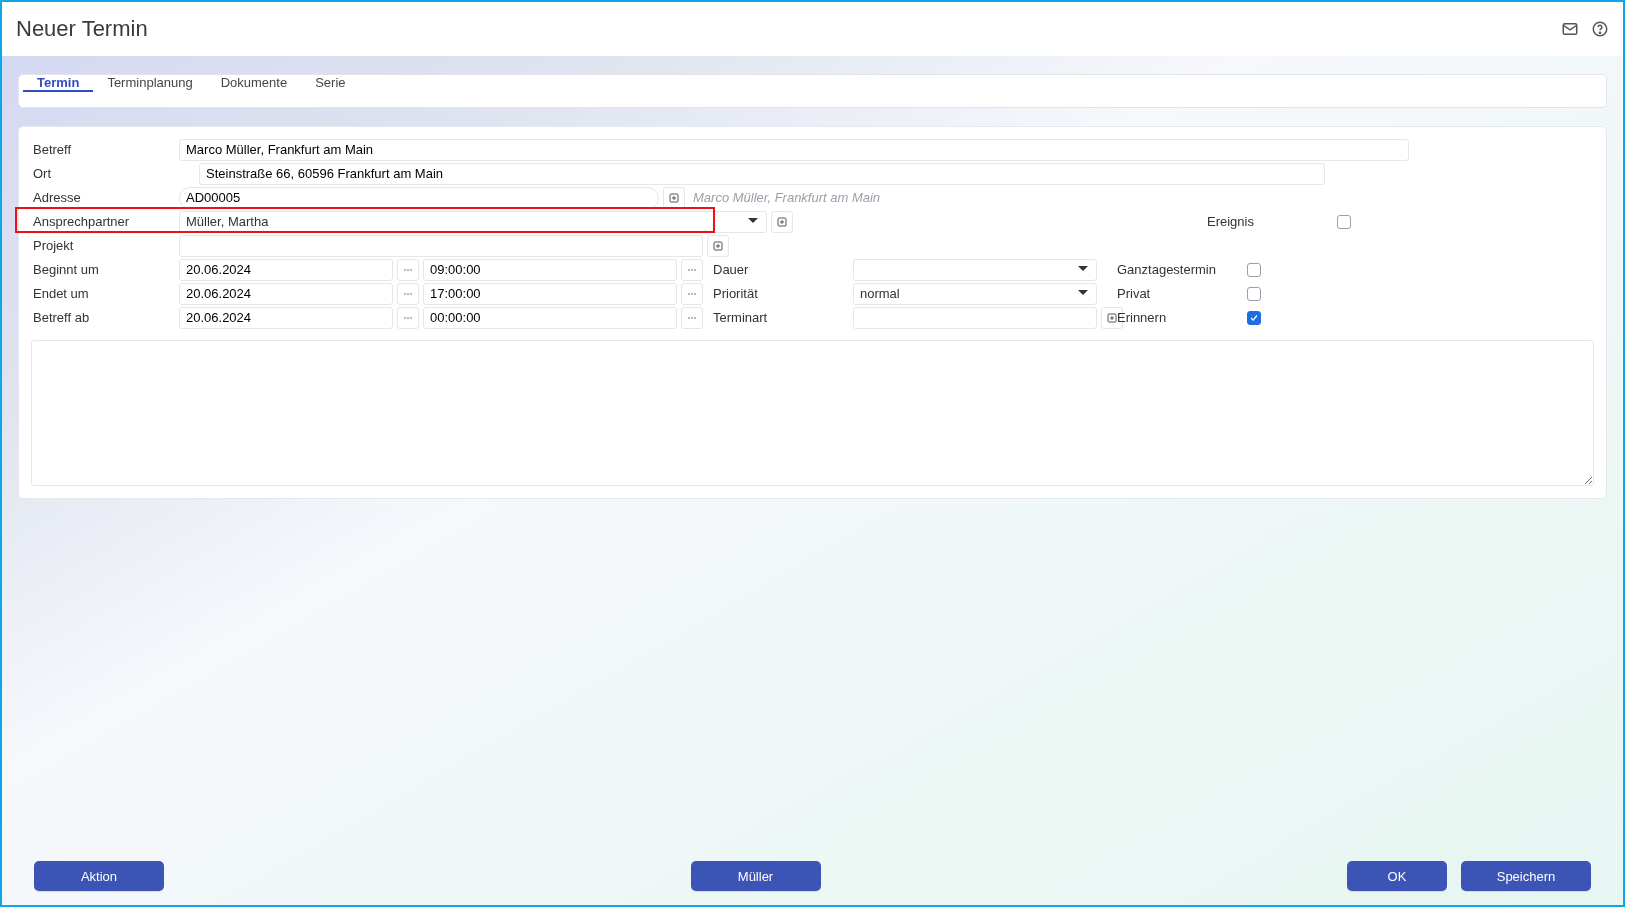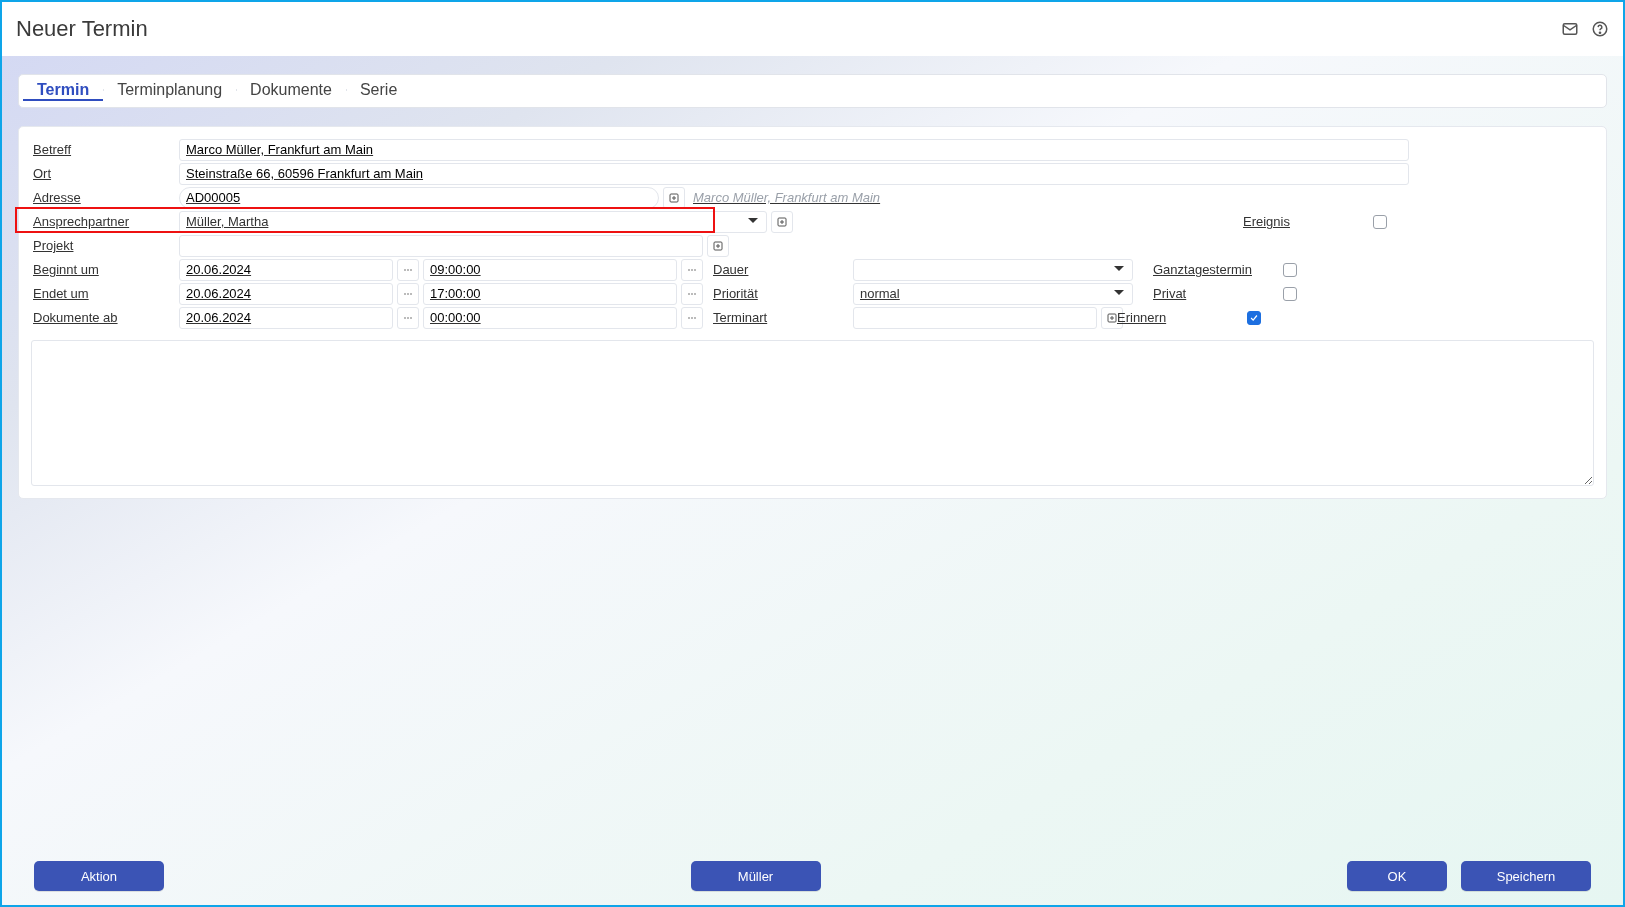--- a/index.html
+++ b/index.html
@@ -24,23 +24,23 @@
   flex: 1;
   padding: 18px 16px 0 16px;
   background: linear-gradient(150deg, #d4d9f3 0%, #dfe4ef 20%, #f6f8fc 40%, #ecf7f4 75%, #e6f6f2 100%);
   display: flex; flex-direction: column;
 }
 .tabs {
   background: #fff;
   border: 1px solid #e1e4ea;
   border-radius: 5px;
   height: 34px;
-  display: flex; align-items: center;
+  display: flex; align-items: flex-start;
   padding: 0 4px;
-  font-size: 16px;
+  font-size: 13px;
 }
 .tab {
   padding: 0 14px;
   display: flex; align-items: center;
   color: #444; cursor: pointer;
   border-bottom: 2px solid transparent;
   position: relative;
 }
 .tab.active { color: #2f4dbf; border-bottom-color: #2f4dbf; font-weight: 600; }
 .tab + .tab::before {
@@ -49,21 +49,21 @@
 }
 .panel {
   background: #fff;
   border: 1px solid #e5e8ee;
   border-radius: 5px;
   margin-top: 18px;
   padding: 10px 12px 12px 12px;
   flex: 1;
   display: flex; flex-direction: column;
 }
-.row { display: flex; align-items: center; height: 25px; font-size: 13px; color: #333; text-decoration: underline; }
+.row { display: flex; align-items: center; height: 25px; font-size: 13px; color: #333; }
 .row + .row { margin-top: -1px; }
 .lbl { width: 148px; padding-left: 2px; }
 .inp {
   height: 22px;
   border: 1px solid #e3e6ec;
   border-radius: 3px;
   padding: 0 6px;
   font-size: 13px;
   background: #fff;
 }
@@ -104,21 +104,21 @@
   background: #3b54b5; color: #fff;
   border-radius: 5px; border: none;
   font-size: 13px; cursor: pointer;
   box-shadow: 0 1px 0 rgba(0,0,0,0.1);
 }
 
 .col-input-lg { flex: 1; }
 .col-date { width: 214px; }
 .col-time { width: 254px; margin-left: 4px; }
 .col3-lbl { width: 150px; padding-left: 10px; }
-.col3-field { width: 280px; }
+.col3-field { width: 244px; }
 .col4-lbl { width: 150px; padding-left: 20px; }
 .form-area { position: relative; }
 </style>
 </head>
 <body>
 
 <div class="header">
   <h1>Neuer Termin</h1>
   <div class="header-icons">
     <span class="ic">
@@ -149,21 +149,21 @@
   <div class="panel">
     <div class="form-area">
 
       <div class="row">
         <div class="lbl">Betreff</div>
         <input class="inp col-input-lg" style="width: 1230px; flex: 0 0 auto;" value="Marco Müller, Frankfurt am Main">
       </div>
 
       <div class="row">
         <div class="lbl">Ort</div>
-        <input class="inp col-input-lg" style="width: 1230px; flex: 0 0 auto;" value="Steinstraße 66, 60596 Frankfurt am Main">
+        <input class="inp col-input-lg" style="width: 1126px; flex: 0 0 auto; margin-left: 20px;" value="Steinstraße 66, 60596 Frankfurt am Main">
       </div>
 
       <div class="row">
         <div class="lbl">Adresse</div>
         <input class="inp" style="width: 480px; border-radius: 11px;" value="AD00005">
         <div class="icbtn">
           <svg viewBox="0 0 24 24" fill="none" stroke="currentColor" stroke-width="2">
               <rect x="4" y="4" width="16" height="16" rx="2"></rect>
               <path d="M12 8v8M8 12h8"></path>
             </svg>
@@ -246,21 +246,21 @@
         </div>
         <div class="col3-lbl">Priorität</div>
         <div class="inp sel-chev col3-field" style="line-height:20px;">
           <span>normal</span>
         </div>
         <div class="col4-lbl">Privat</div>
         <span class="checkbox"></span>
       </div>
 
       <div class="row">
-        <div class="lbl">Dokumente ab</div>
+        <div class="lbl">Betreff ab</div>
         <input class="inp col-date" value="20.06.2024" style="">
         <div class="icbtn">
           <svg viewBox="0 0 24 24" fill="currentColor">
               <circle cx="6" cy="12" r="1.5"></circle>
               <circle cx="12" cy="12" r="1.5"></circle>
               <circle cx="18" cy="12" r="1.5"></circle>
             </svg>
         </div>
         <input class="inp col-time" value="00:00:00" style="">
         <div class="icbtn">

